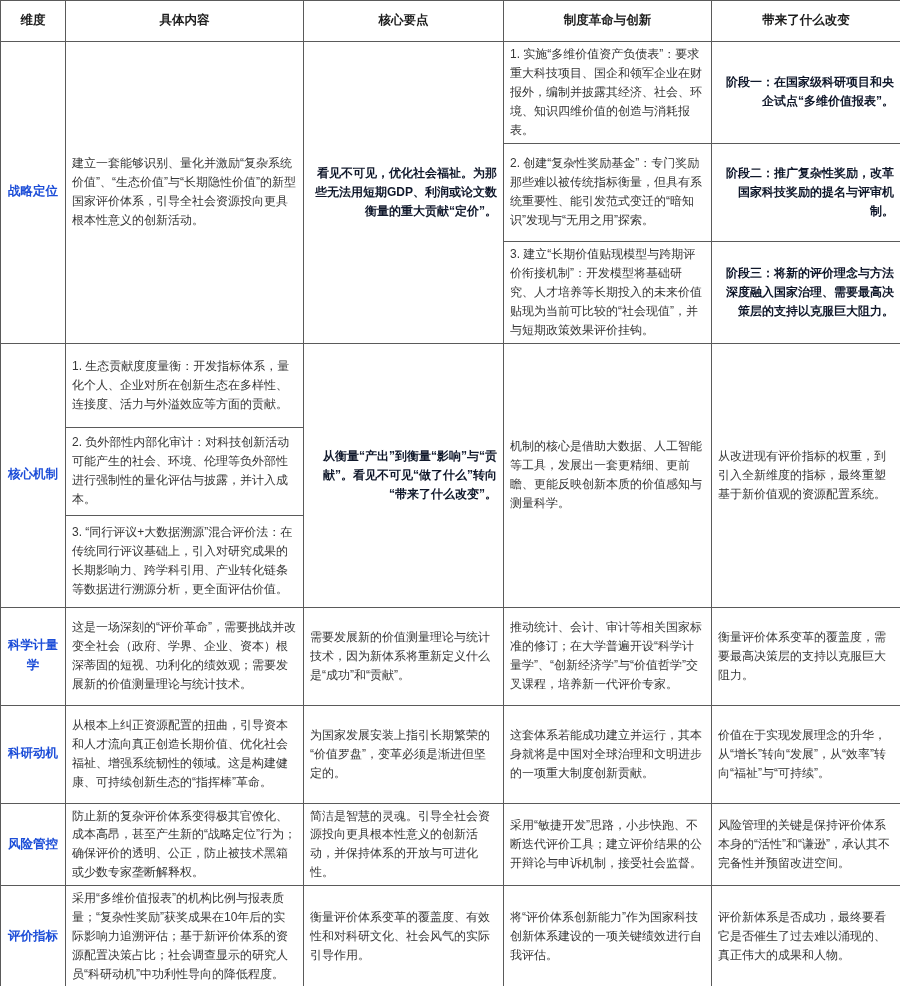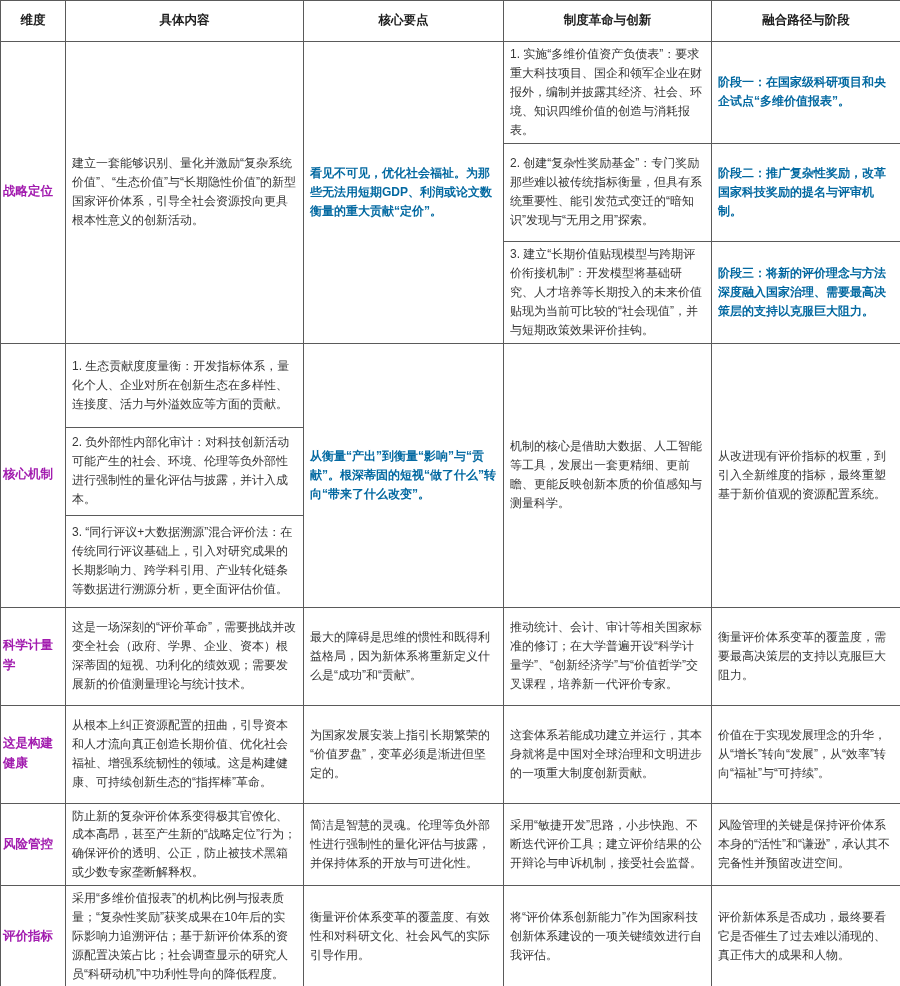--- a/index.html
+++ b/index.html
@@ -32,49 +32,50 @@
     overflow: hidden;
   }
   table.matrix thead th {
     font-weight: bold;
     text-align: center;
     color: #1d1d1d;
     font-size: 12.5px;
   }
   table.matrix td.row-label {
     font-weight: bold;
-    text-align: left;
-    color: #a21caf;
+    text-align: center;
+    color: #1d4ed8;
     font-size: 12.5px;
     padding: 3px 2px;
   }
   table.matrix td.emph {
     font-weight: bold;
-    color: #0369a1;
+    color: #0f172a;
+    text-align: right;
   }
 </style>
 </head>
 <body>
 
 <div class="table-wrap">
   <table class="matrix">
     <colgroup>
       <col style="width:65px">
       <col style="width:238px">
       <col style="width:200px">
       <col style="width:208px">
       <col style="width:189px">
     </colgroup>
     <thead>
       <tr style="height:41px">
         <th>维度</th>
         <th>具体内容</th>
         <th>核心要点</th>
         <th>制度革命与创新</th>
-        <th>融合路径与阶段</th>
+        <th>带来了什么改变</th>
       </tr>
     </thead>
     <tbody>
 
       <tr style="height:96px">
         <td class="row-label" rowspan="3">战略定位</td>
         <td rowspan="3">建立一套能够识别、量化并激励“复杂系统价值”、“生态价值”与“长期隐性价值”的新型国家评价体系，引导全社会资源投向更具根本性意义的创新活动。</td>
         <td rowspan="3" class="emph">看见不可见，优化社会福祉。为那些无法用短期GDP、利润或论文数衡量的重大贡献“定价”。</td>
         <td>1. 实施“多维价值资产负债表”：要求重大科技项目、国企和领军企业在财报外，编制并披露其经济、社会、环境、知识四维价值的创造与消耗报表。</td>
         <td class="emph">阶段一：在国家级科研项目和央企试点“多维价值报表”。</td>
@@ -84,51 +85,51 @@
         <td class="emph">阶段二：推广复杂性奖励，改革国家科技奖励的提名与评审机制。</td>
       </tr>
       <tr style="height:99px">
         <td>3. 建立“长期价值贴现模型与跨期评价衔接机制”：开发模型将基础研究、人才培养等长期投入的未来价值贴现为当前可比较的“社会现值”，并与短期政策效果评价挂钩。</td>
         <td class="emph">阶段三：将新的评价理念与方法深度融入国家治理、需要最高决策层的支持以克服巨大阻力。</td>
       </tr>
 
       <tr style="height:84px">
         <td class="row-label" rowspan="3">核心机制</td>
         <td>1. 生态贡献度度量衡：开发指标体系，量化个人、企业对所在创新生态在多样性、连接度、活力与外溢效应等方面的贡献。</td>
-        <td rowspan="3" class="emph">从衡量“产出”到衡量“影响”与“贡献”。根深蒂固的短视“做了什么”转向“带来了什么改变”。</td>
+        <td rowspan="3" class="emph">从衡量“产出”到衡量“影响”与“贡献”。看见不可见“做了什么”转向“带来了什么改变”。</td>
         <td rowspan="3">机制的核心是借助大数据、人工智能等工具，发展出一套更精细、更前瞻、更能反映创新本质的价值感知与测量科学。</td>
         <td rowspan="3">从改进现有评价指标的权重，到引入全新维度的指标，最终重塑基于新价值观的资源配置系统。</td>
       </tr>
       <tr style="height:88px">
         <td>2. 负外部性内部化审计：对科技创新活动可能产生的社会、环境、伦理等负外部性进行强制性的量化评估与披露，并计入成本。</td>
       </tr>
       <tr style="height:92px">
         <td>3. “同行评议+大数据溯源”混合评价法：在传统同行评议基础上，引入对研究成果的长期影响力、跨学科引用、产业转化链条等数据进行溯源分析，更全面评估价值。</td>
       </tr>
 
       <tr style="height:98px">
         <td class="row-label">科学计量学</td>
         <td>这是一场深刻的“评价革命”，需要挑战并改变全社会（政府、学界、企业、资本）根深蒂固的短视、功利化的绩效观；需要发展新的价值测量理论与统计技术。</td>
-        <td>最大的障碍是思维的惯性和既得利益格局，因为新体系将重新定义什么是“成功”和“贡献”。</td>
+        <td>需要发展新的价值测量理论与统计技术，因为新体系将重新定义什么是“成功”和“贡献”。</td>
         <td>推动统计、会计、审计等相关国家标准的修订；在大学普遍开设“科学计量学”、“创新经济学”与“价值哲学”交叉课程，培养新一代评价专家。</td>
         <td>衡量评价体系变革的覆盖度，需要最高决策层的支持以克服巨大阻力。</td>
       </tr>
 
       <tr style="height:98px">
-        <td class="row-label">这是构建健康</td>
+        <td class="row-label">科研动机</td>
         <td>从根本上纠正资源配置的扭曲，引导资本和人才流向真正创造长期价值、优化社会福祉、增强系统韧性的领域。这是构建健康、可持续创新生态的“指挥棒”革命。</td>
         <td>为国家发展安装上指引长期繁荣的“价值罗盘”，变革必须是渐进但坚定的。</td>
         <td>这套体系若能成功建立并运行，其本身就将是中国对全球治理和文明进步的一项重大制度创新贡献。</td>
         <td>价值在于实现发展理念的升华，从“增长”转向“发展”，从“效率”转向“福祉”与“可持续”。</td>
       </tr>
 
       <tr style="height:78px">
         <td class="row-label">风险管控</td>
         <td>防止新的复杂评价体系变得极其官僚化、成本高昂，甚至产生新的“战略定位”行为；确保评价的透明、公正，防止被技术黑箱或少数专家垄断解释权。</td>
-        <td>简洁是智慧的灵魂。伦理等负外部性进行强制性的量化评估与披露，并保持体系的开放与可进化性。</td>
+        <td>简洁是智慧的灵魂。引导全社会资源投向更具根本性意义的创新活动，并保持体系的开放与可进化性。</td>
         <td>采用“敏捷开发”思路，小步快跑、不断迭代评价工具；建立评价结果的公开辩论与申诉机制，接受社会监督。</td>
         <td>风险管理的关键是保持评价体系本身的“活性”和“谦逊”，承认其不完备性并预留改进空间。</td>
       </tr>
 
       <tr style="height:100px">
         <td class="row-label">评价指标</td>
         <td>采用“多维价值报表”的机构比例与报表质量；“复杂性奖励”获奖成果在10年后的实际影响力追溯评估；基于新评价体系的资源配置决策占比；社会调查显示的研究人员“科研动机”中功利性导向的降低程度。</td>
         <td>衡量评价体系变革的覆盖度、有效性和对科研文化、社会风气的实际引导作用。</td>
         <td>将“评价体系创新能力”作为国家科技创新体系建设的一项关键绩效进行自我评估。</td>
         <td>评价新体系是否成功，最终要看它是否催生了过去难以涌现的、真正伟大的成果和人物。</td>

